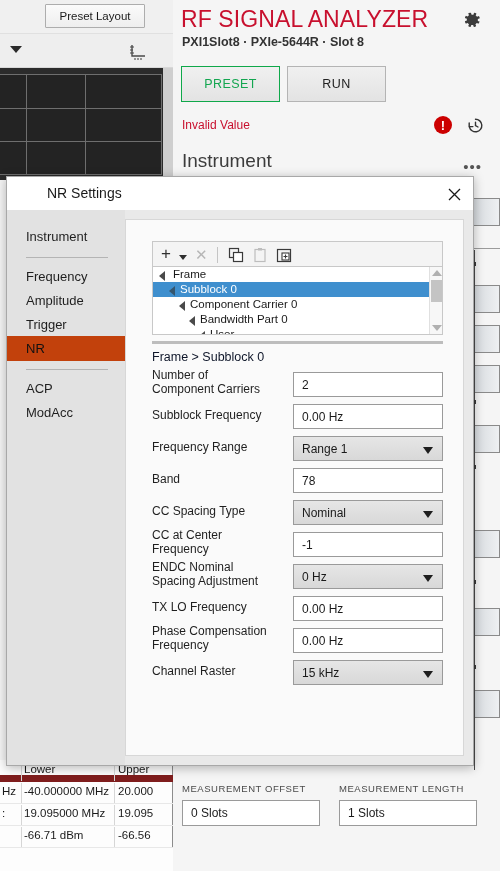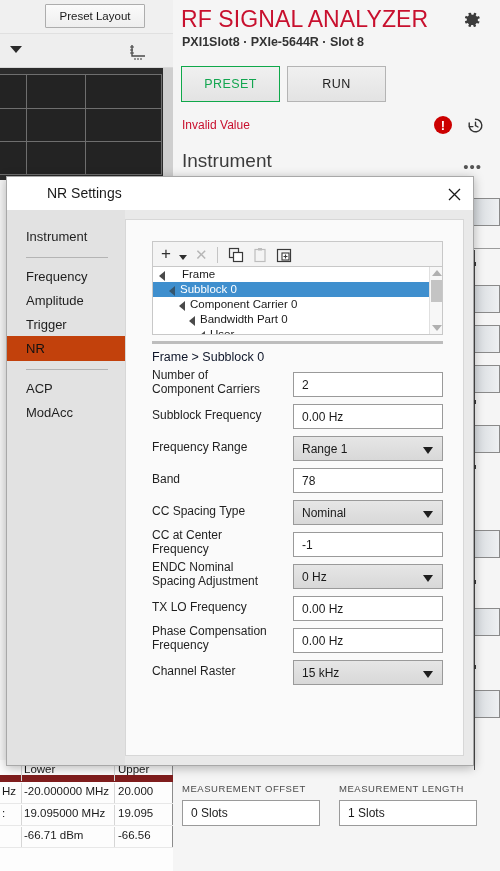--- a/index.html
+++ b/index.html
@@ -300,21 +300,21 @@
       <div class="tbl-row hdr">
         <div class="tdiv" style="left:21px"></div>
         <div class="tdiv" style="left:114px"></div>
         <div class="tc c1">Lower</div>
         <div class="tc c2">Upper</div>
       </div>
       <div class="tbl-row">
         <div class="tdiv" style="left:21px"></div>
           <div class="tdiv" style="left:114px"></div>
         <div class="tc c0">Hz</div>
-        <div class="tc c1">-20.000000 MHz</div>
+        <div class="tc c1">-40.000000 MHz</div>
         <div class="tc c2">20.000</div>
       </div>
       <div class="tbl-row">
         <div class="tdiv" style="left:21px"></div>
           <div class="tdiv" style="left:114px"></div>
         <div class="tc c0">:</div>
         <div class="tc c1">19.095000 MHz</div>
         <div class="tc c2">19.095</div>
       </div>
       <div class="tbl-row">
@@ -388,21 +388,21 @@
               <rect x="1.5" y="2.5" width="13" height="12" fill="none" stroke="#3a3a3a" stroke-width="1.2"></rect>
               <rect x="6" y="6" width="7" height="7" fill="#fff" stroke="#3a3a3a" stroke-width="1.1"></rect>
               <path d="M9.5 7.5 L9.5 11.5 M7.5 9.5 L11.5 9.5" stroke="#3a3a3a" stroke-width="1.1"></path>
             </svg>
           </div>
         </div>
 
         <div class="tree-box">
           <div class="tree-row">
             <div class="tri" style="left:6px"></div>
-            <div class="tree-label" style="left:29px">Frame</div>
+            <div class="tree-label" style="left:20px">Frame</div>
           </div>
           <div class="tree-row sel">
             <div class="tri" style="left:16px"></div>
             <div class="tree-label" style="left:27px">Subblock 0</div>
           </div>
           <div class="tree-row">
             <div class="tri" style="left:26px"></div>
             <div class="tree-label" style="left:37px">Component Carrier 0</div>
           </div>
           <div class="tree-row">

